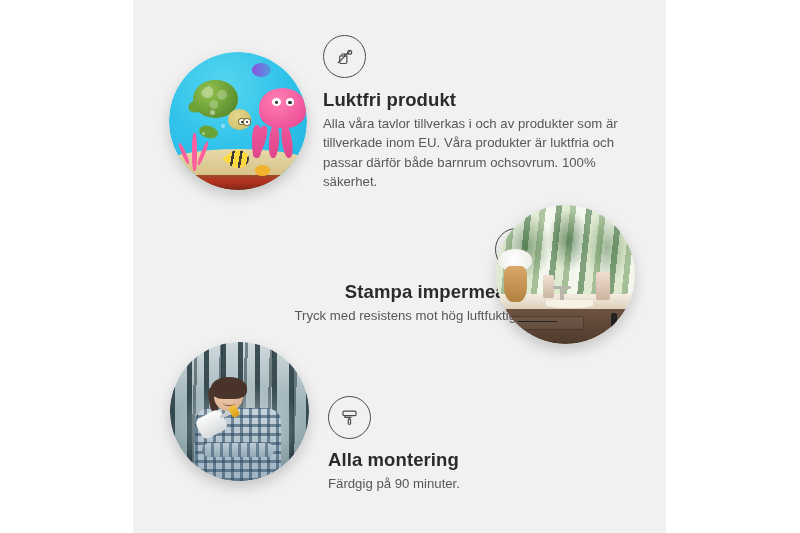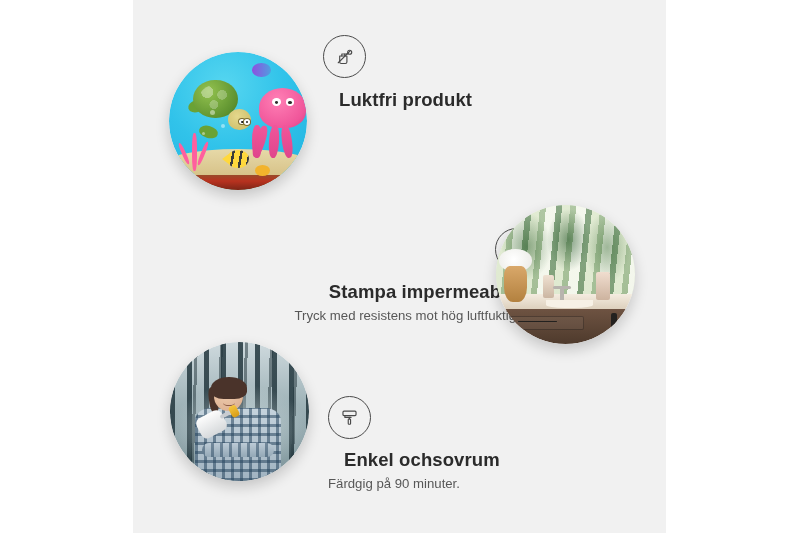--- a/index.html
+++ b/index.html
@@ -158,21 +158,21 @@
     background:linear-gradient(180deg,#f5c63e,#d79c17);}
 
   
   .feature{position:absolute;}
   .feat-icon{
     width:41px;height:41px;border-radius:50%;
     border:1.4px solid #4a4a4a;display:flex;align-items:center;justify-content:center;
   }
   .feat-title{
     font-size:18.5px;font-weight:bold;color:#2b2b2b;
-    letter-spacing:.1px;margin:11px 16px 4px;line-height:1.15;
+    letter-spacing:.1px;margin:11px 0 4px;line-height:1.15;
   }
   .feat-desc{
     font-size:13.2px;color:#575757;line-height:1.45;margin:0;
   }
 
   #feature-odourfree{left:190px;top:35px;width:300px;text-align:left;}
   #feature-odourfree .feat-icon{margin-left:0;}
 
   #feature-waterproof{left:75px;top:228px;width:330px;text-align:right;}
   #feature-waterproof .feat-icon{margin-left:auto;margin-right:0;}
@@ -230,20 +230,21 @@
         <svg width="25" height="25" viewBox="0 0 26 26" fill="none" stroke="#4a4a4a" stroke-width="1.2" stroke-linecap="round" stroke-linejoin="round">
           <path d="M8 12.5h7.5v6.2a1.6 1.6 0 0 1-1.6 1.6H9.6A1.6 1.6 0 0 1 8 18.7z"></path>
           <path d="M10.2 12.5v-2.1h3.1v2.1"></path>
           <path d="M13.3 10.4h2.3"></path>
           <circle cx="18.4" cy="8.6" r="2.1"></circle>
           <path d="M15.6 10.4l1.2-1"></path>
           <path d="M6.5 19.5L19.2 6.9"></path>
         </svg>
       </div>
       <div class="feat-title">Luktfri produkt</div>
+      <p class="feat-desc">Alla våra tavlor tillverkas i och av produkter som är tillverkade inom EU. Våra produkter är luktfria och passar därför både barnrum ochsovrum. 100% säkerhet.</p>
     </div>
 
     <div class="feature" id="feature-waterproof">
       <div class="feat-icon">
         <svg width="25" height="25" viewBox="0 0 26 26" fill="none" stroke="#4a4a4a" stroke-width="1.2" stroke-linecap="round" stroke-linejoin="round">
           <path d="M4.6 14.4a8.4 8.4 0 0 1 16.8 0"></path>
           <path d="M4.6 14.4c1 -1.6 2.4 -1.6 3.4 0 1 -1.6 2.4 -1.6 3.4 0 1 -1.6 2.4 -1.6 3.4 0 1 -1.6 2.4 -1.6 3.4 0"></path>
           <path d="M13 14.4v5.4a1.7 1.7 0 0 1 -3.4 0"></path>
         </svg>
       </div>
@@ -291,18 +292,18 @@
 
     <div class="feature" id="feature-easymount">
       <div class="feat-icon">
         <svg width="25" height="25" viewBox="0 0 26 26" fill="none" stroke="#4a4a4a" stroke-width="1.2" stroke-linecap="round" stroke-linejoin="round">
           <rect x="6.2" y="6.4" width="13.6" height="4.6" rx="1.1"></rect>
           <path d="M8.2 11v1.9h6.4"></path>
           <path d="M12.9 12.9v1.7"></path>
           <rect x="11.7" y="14.6" width="2.4" height="5.4" rx="0.7"></rect>
         </svg>
       </div>
-      <div class="feat-title">Enkel ochsovrum</div>
+      <div class="feat-title">Alla montering</div>
       <p class="feat-desc">Färdgig på 90 minuter.</p>
     </div>
 
   </div>
 </div>
 
 </body></html>

